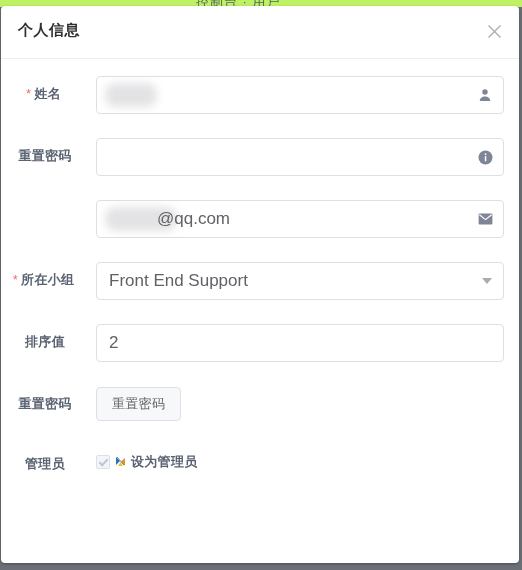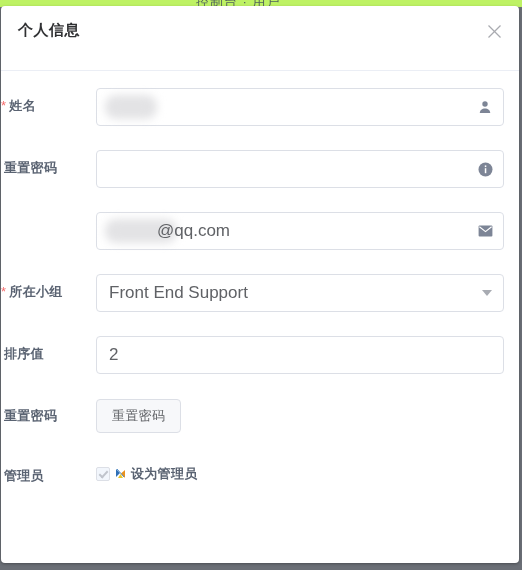--- a/index.html
+++ b/index.html
@@ -42,21 +42,21 @@
     width: 518px;
     height: 557px;
     background: #ffffff;
     border-radius: 4px;
     box-shadow: 0 1px 3px rgba(0,0,0,.30);
     overflow: hidden;
   }
 
   .dialog-header {
     position: relative;
-    height: 65px;
+    height: 53px;
     border-bottom: 1px solid #ebeef5;
     box-sizing: border-box;
   }
   .dialog-title {
     position: absolute;
     left: 17px;
     top: 15px;
     font-size: 15px;
     font-weight: bold;
     color: #303133;
@@ -82,21 +82,21 @@
 
   .form-row {
     position: relative;
     height: 62px;
   }
   .form-label {
     position: absolute;
     left: 0;
     top: 18px;
     width: 85px;
-    text-align: left;
+    text-align: center;
     font-size: 13px;
     font-weight: bold;
     color: #5a6372;
     letter-spacing: .3px;
   }
   .req-star {
     color: #f56c6c;
     font-weight: normal;
     margin-right: 3px;
     font-size: 13px;

